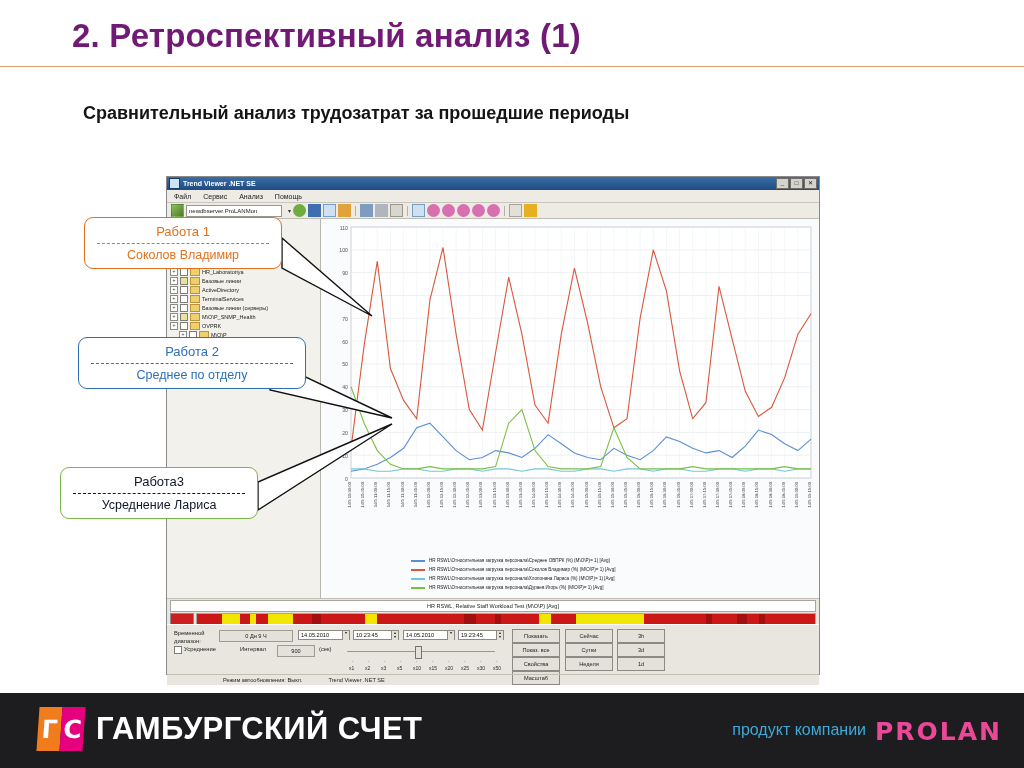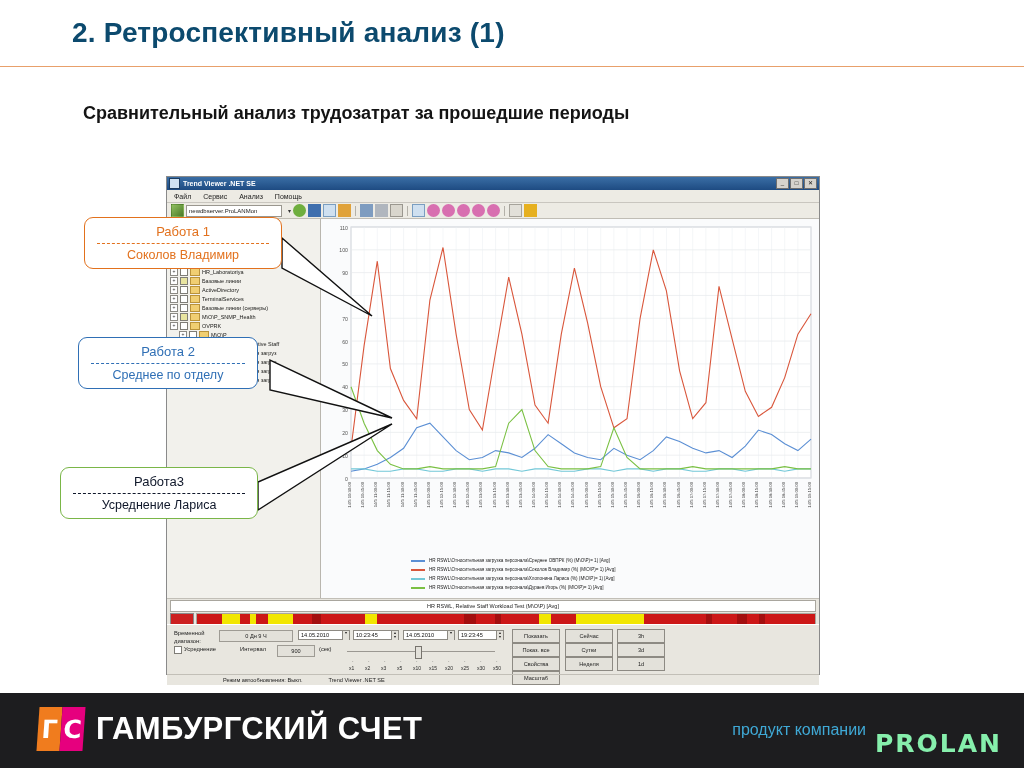--- a/index.html
+++ b/index.html
@@ -5,21 +5,21 @@
   html,body{margin:0;padding:0;}
   body{
     width:1024px;height:768px;
     background:#ffffff;
     font-family:"Liberation Sans", sans-serif;
     overflow:hidden;position:relative;
   }
   
   .slide-title{
     position:absolute;left:72px;top:17px;
-    font-size:28px;font-weight:bold;color:#0c4a6e;
+    font-size:33px;font-weight:bold;color:#701a75;
     letter-spacing:.2px;
   }
   .title-rule{
     position:absolute;left:0;top:66px;width:1024px;height:1px;
     background:#E8A06B;
   }
   .slide-subtitle{
     position:absolute;left:83px;top:103px;
     font-size:18px;font-weight:bold;color:#141414;
   }
@@ -207,21 +207,21 @@
     position:absolute;left:96px;top:18px;color:#fff;
     font-size:31px;font-weight:bold;letter-spacing:.4px;
   }
   .site-text{
     position:absolute;left:400px;top:25px;color:#e9e9e9;font-size:21px;
   }
   .prod-text{
     position:absolute;right:158px;top:28px;color:#3FA9D6;font-size:16px;
   }
   .prolan-text{
-    position:absolute;right:22px;top:36px;color:#86efac;
+    position:absolute;right:22px;top:24px;color:#ec4899;
     font-size:25px;font-weight:bold;letter-spacing:2px;
     font-family:"DejaVu Sans",sans-serif;
     margin-left:8px;
   }
 </style>
 </head>
 <body>
 
 <div class="slide-title">2. Ретроспективный анализ (1)</div>
 <div class="title-rule"></div>
@@ -632,21 +632,21 @@
   <polygon points="270,360 270,390 392,418" fill="#ffffff" stroke="#111111" stroke-width="1.4"></polygon>
   <polygon points="258,482 258,510 392,424" fill="#ffffff" stroke="#111111" stroke-width="1.4"></polygon>
 </svg>
 
 <div class="callout c-orange" style="left:84px;top:217px;width:198px;">
   <div class="c-title">Работа 1</div>
   <div class="c-dash"></div>
   <div class="c-sub">Соколов Владимир</div>
 </div>
 
-<div class="callout c-blue" style="left:78px;top:337px;width:180px;">
+<div class="callout c-blue" style="left:78px;top:337px;width:228px;">
   <div class="c-title">Работа 2</div>
   <div class="c-dash"></div>
   <div class="c-sub">Среднее по отделу</div>
 </div>
 
 <div class="callout c-green" style="left:60px;top:467px;width:198px;">
   <div class="c-title">Работа3</div>
   <div class="c-dash"></div>
   <div class="c-sub">Усреднение Лариса</div>
 </div>

